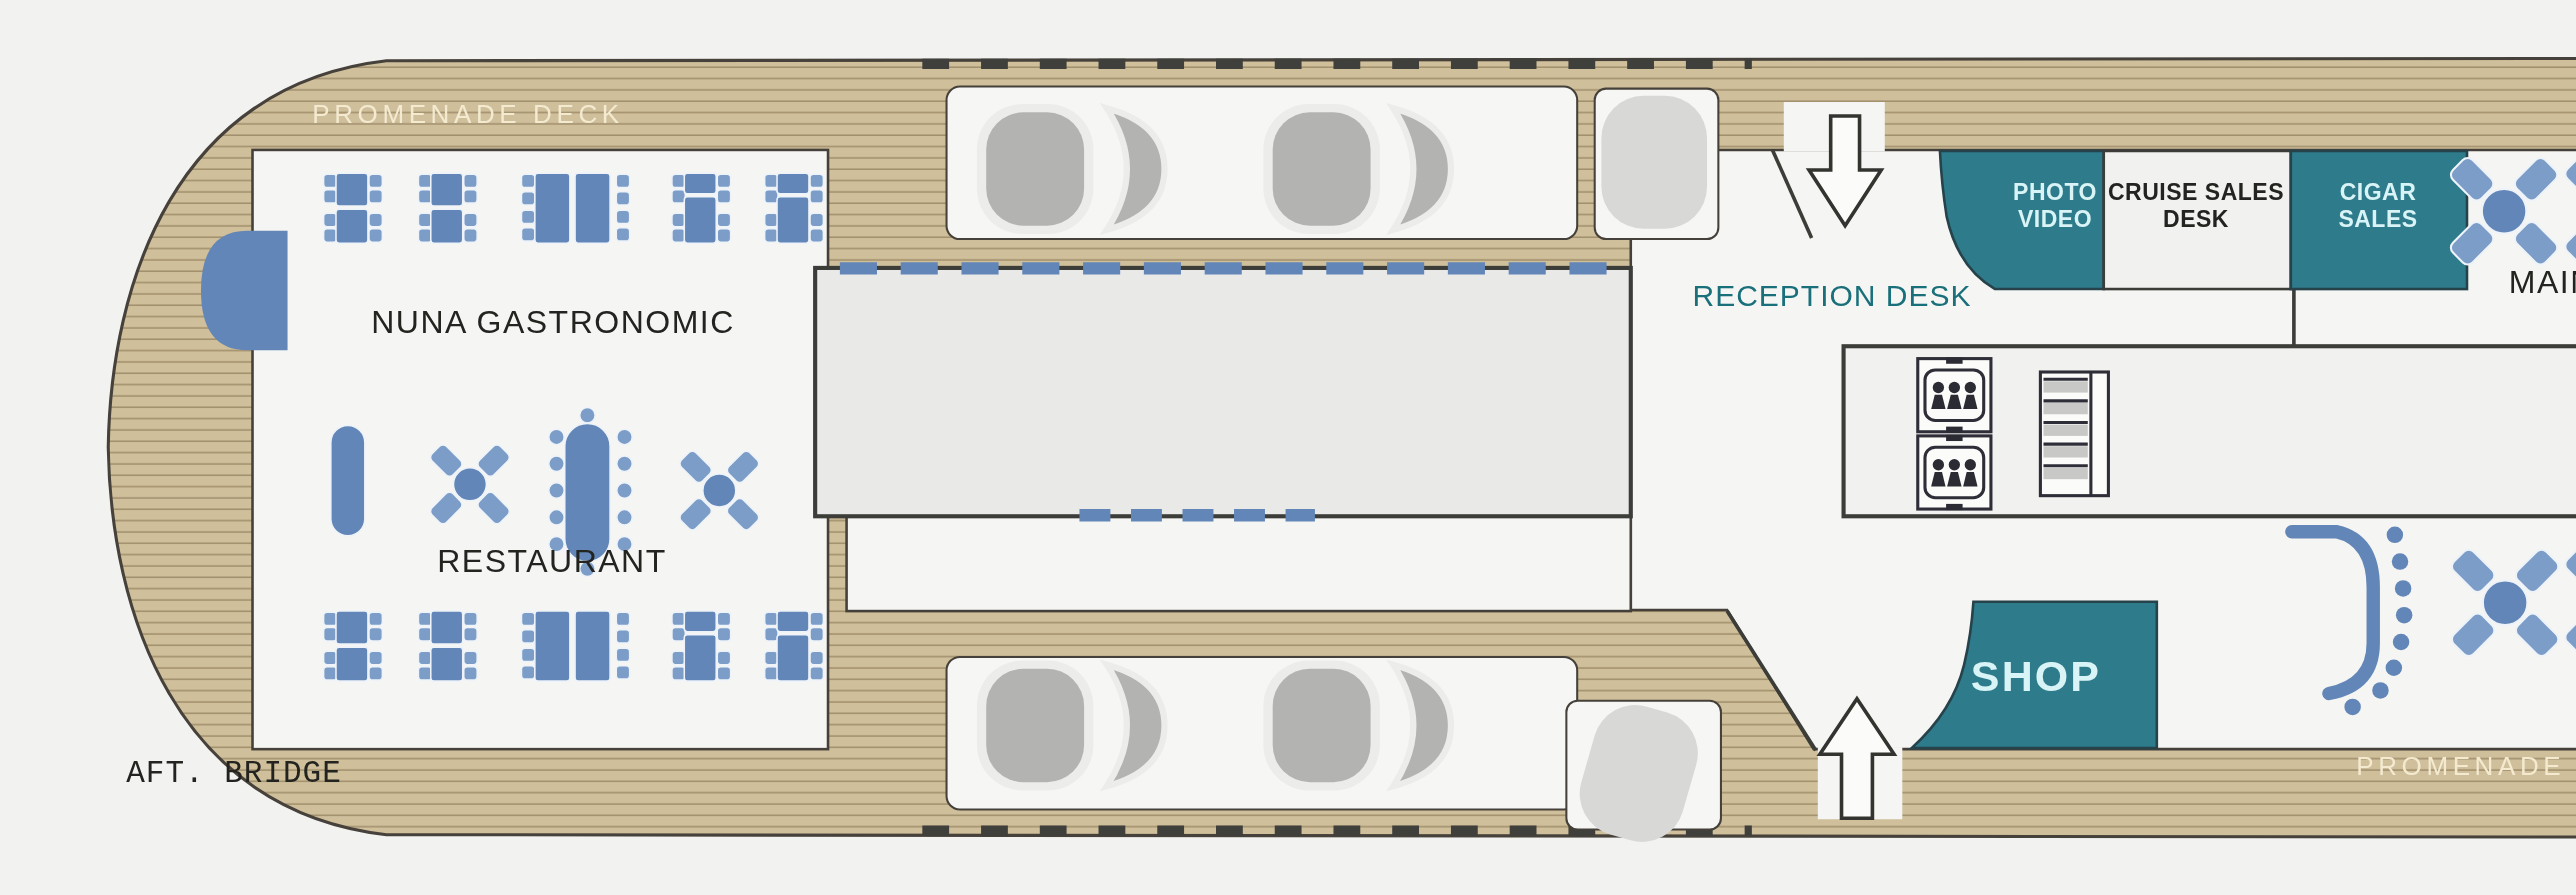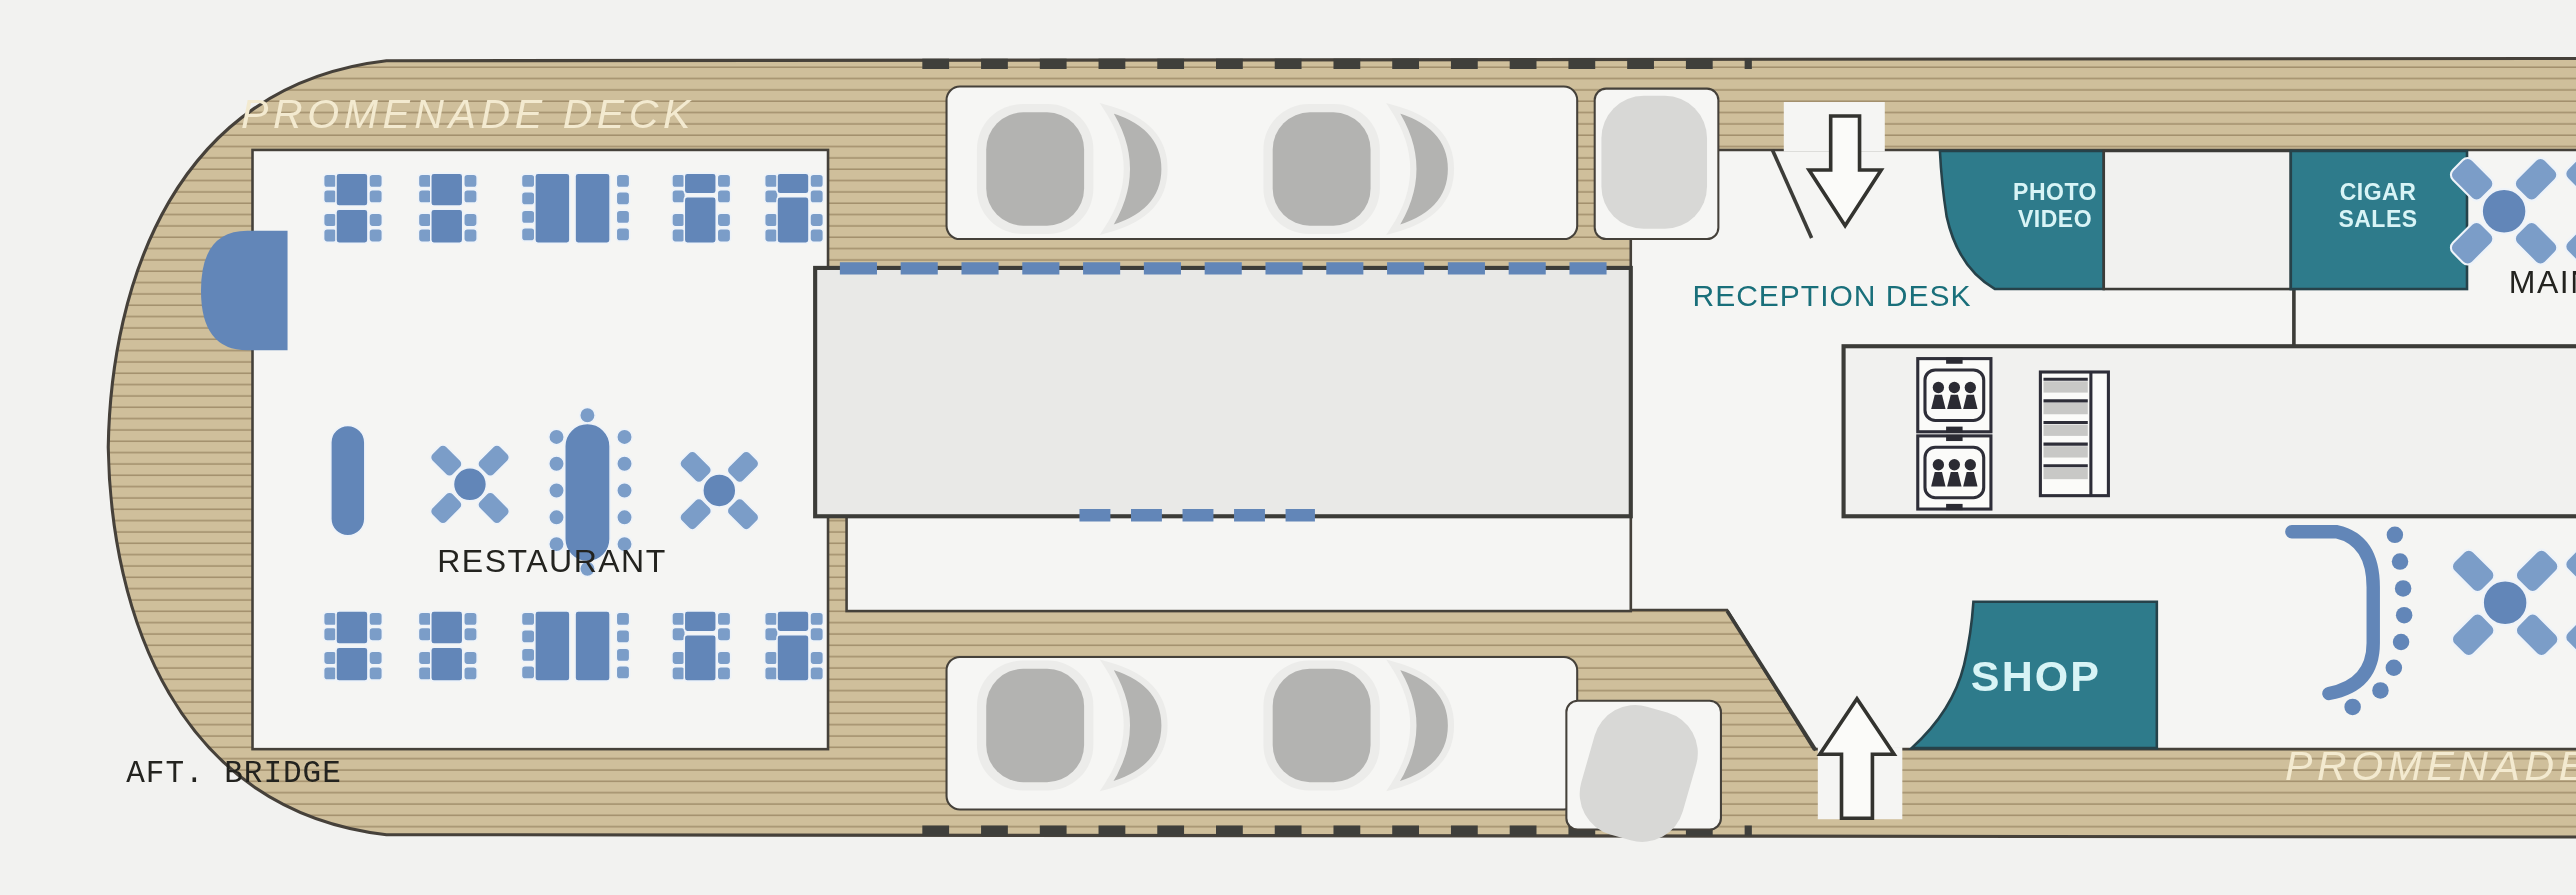--- a/index.html
+++ b/index.html
@@ -29,21 +29,21 @@
   .zl{fill:#ececea;} .zg{fill:#b3b3b1;}
   .boat{fill:#d8d8d6;}
   .piano{fill:var(--furniture_blue,#6286b8);}
   .glyph{fill:#2b2b33;}
   .icon-box{fill:#fbfbf9;stroke:#2e2e38;stroke-width:6;}
   .icon-line{stroke:#2e2e38;stroke-width:6;fill:none;}
   .rung{fill:#c8c8c6;}
   .stern-blue{fill:var(--furniture_blue,#6286b8);}
   
   .lbl{position:absolute;transform:translate(-50%,-50%);white-space:nowrap;text-align:center;}
-  .cream{color:var(--deck_text,#f3ead0);font-size:41px;letter-spacing:4.6px;font-style:italic;}
+  .cream{color:var(--deck_text,#f3ead0);font-size:26px;letter-spacing:4.6px;}
   .dark{color:var(--dark_text,#23231f);}
   .teal-t{color:var(--label_teal,#196f7a);font-size:30px;letter-spacing:1px;}
   .big{font-size:32px;letter-spacing:1.5px;}
   .aft{font-size:31px;letter-spacing:1px;font-family:Liberation Mono, monospace;}
   .room-lbl{font-size:23px;font-weight:600;line-height:1.18;letter-spacing:0.5px;}
   .lt{color:var(--teal_room_text,#d8f4f6);}
   .shop-t{font-size:43px;font-weight:600;letter-spacing:2.1px;color:var(--teal_room_text,#d8f4f6);}
 </style>
 </head>
 <body>
@@ -369,25 +369,30 @@
           <rect x="3966" y="908" width="86" height="22" class="rung"></rect>
           <path d="M3966,904 H4052" class="icon-line"></path>
           <path d="M4058,722 V962" class="icon-line"></path>
         </g>
       </g>
 </svg>
 
 <div class="lbl cream" style="left:468px;top:114px;">PROMENADE DECK</div>
 <div class="lbl cream" style="left:2512px;top:766px;">PROMENADE DECK</div>
 <div class="lbl dark aft" style="left:234px;top:773px;">AFT. BRIDGE</div>
+<div class="lbl dark big" style="left:553px;top:322px;">NUNA GASTRONOMIC</div>
 <div class="lbl dark big" style="left:552px;top:561px;">RESTAURANT</div>
 <div class="lbl teal-t" style="left:1832px;top:296px;">RECEPTION DESK</div>
 <div class="lbl room-lbl lt" style="left:2027px;top:206px;margin-left:28px;">
   <div>PHOTO</div>
   <div>VIDEO</div>
+</div>
+<div class="lbl room-lbl dark" style="left:2196px;top:206px;">
+  <div>CRUISE SALES</div>
+  <div>DESK</div>
 </div>
 <div class="lbl room-lbl lt" style="left:2378px;top:206px;text-align:center;">
   <div>CIGAR</div>
   <div>SALES</div>
 </div>
 <div class="lbl dark big" style="left:2629px;top:282px;">MAIN LOUNGE</div>
 <div class="lbl shop-t" style="left:2036px;top:676px;">SHOP</div>
 
 </div>
 

